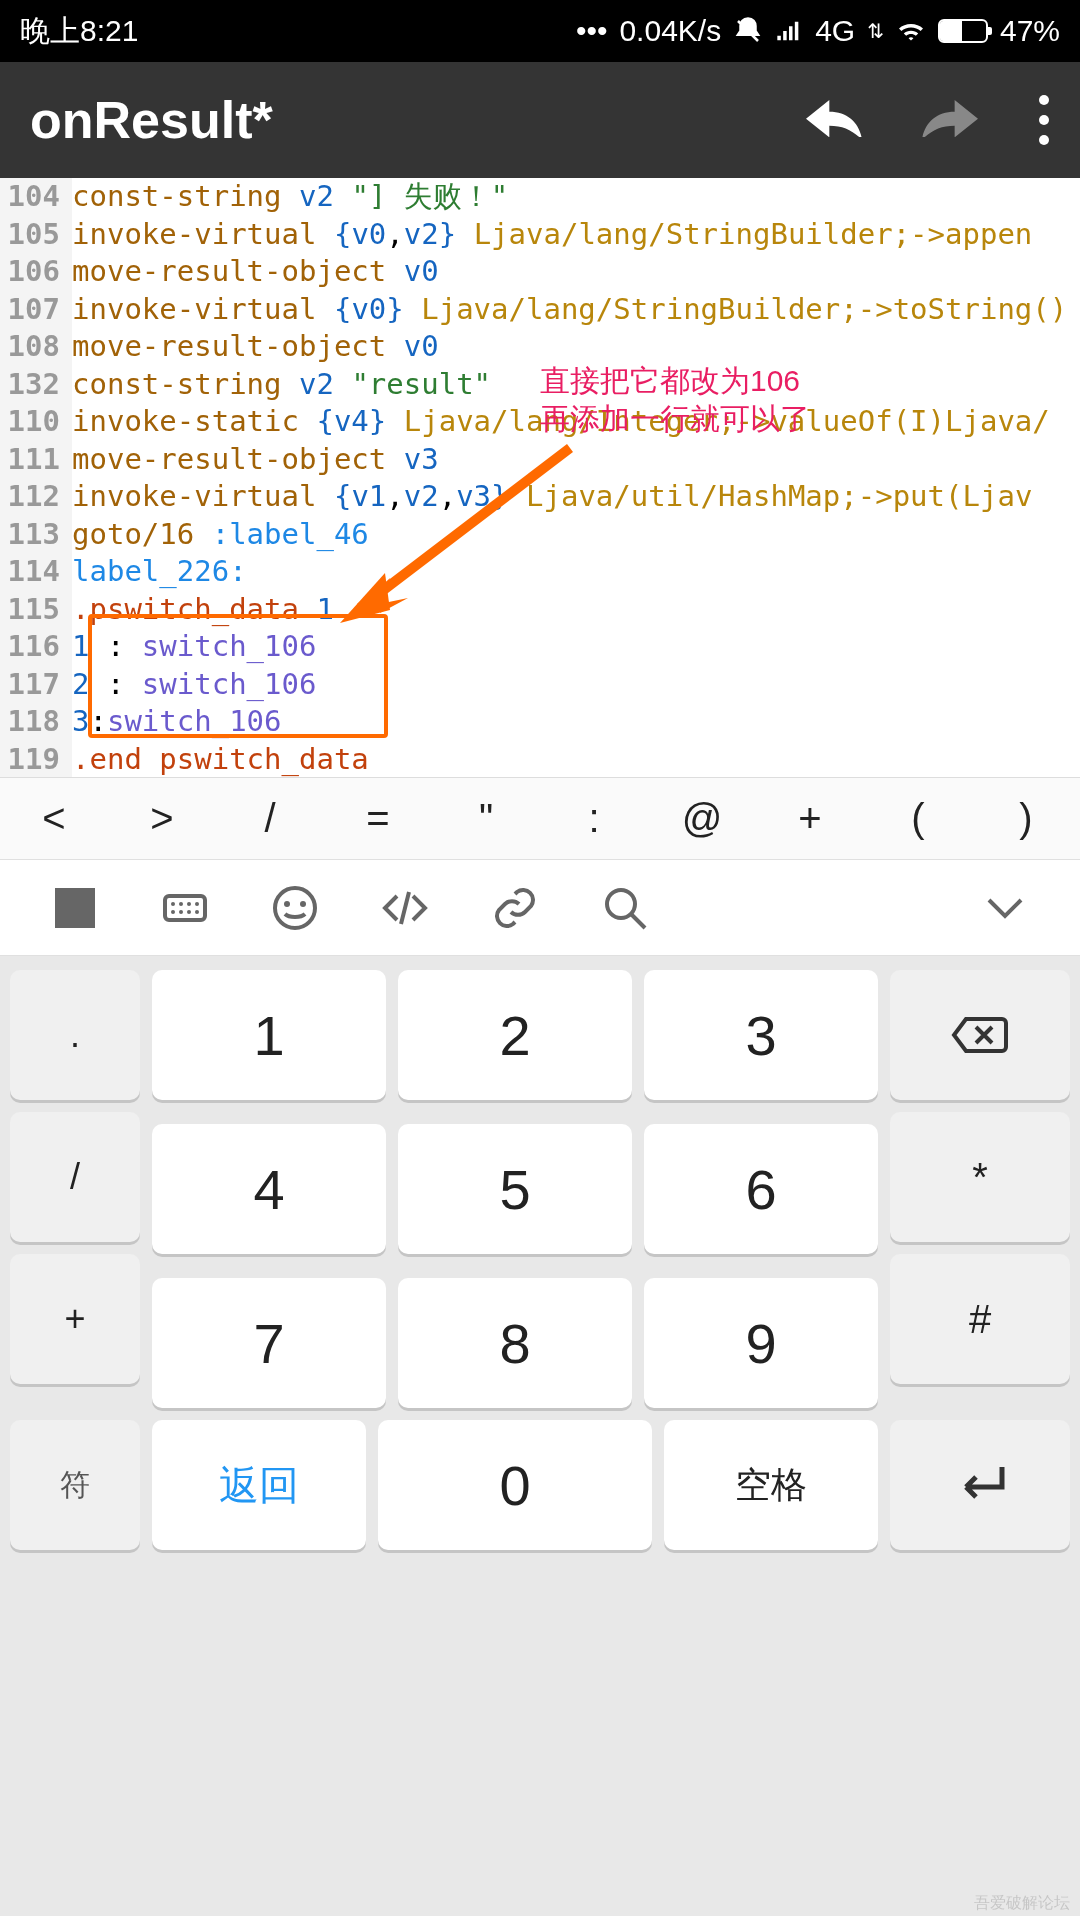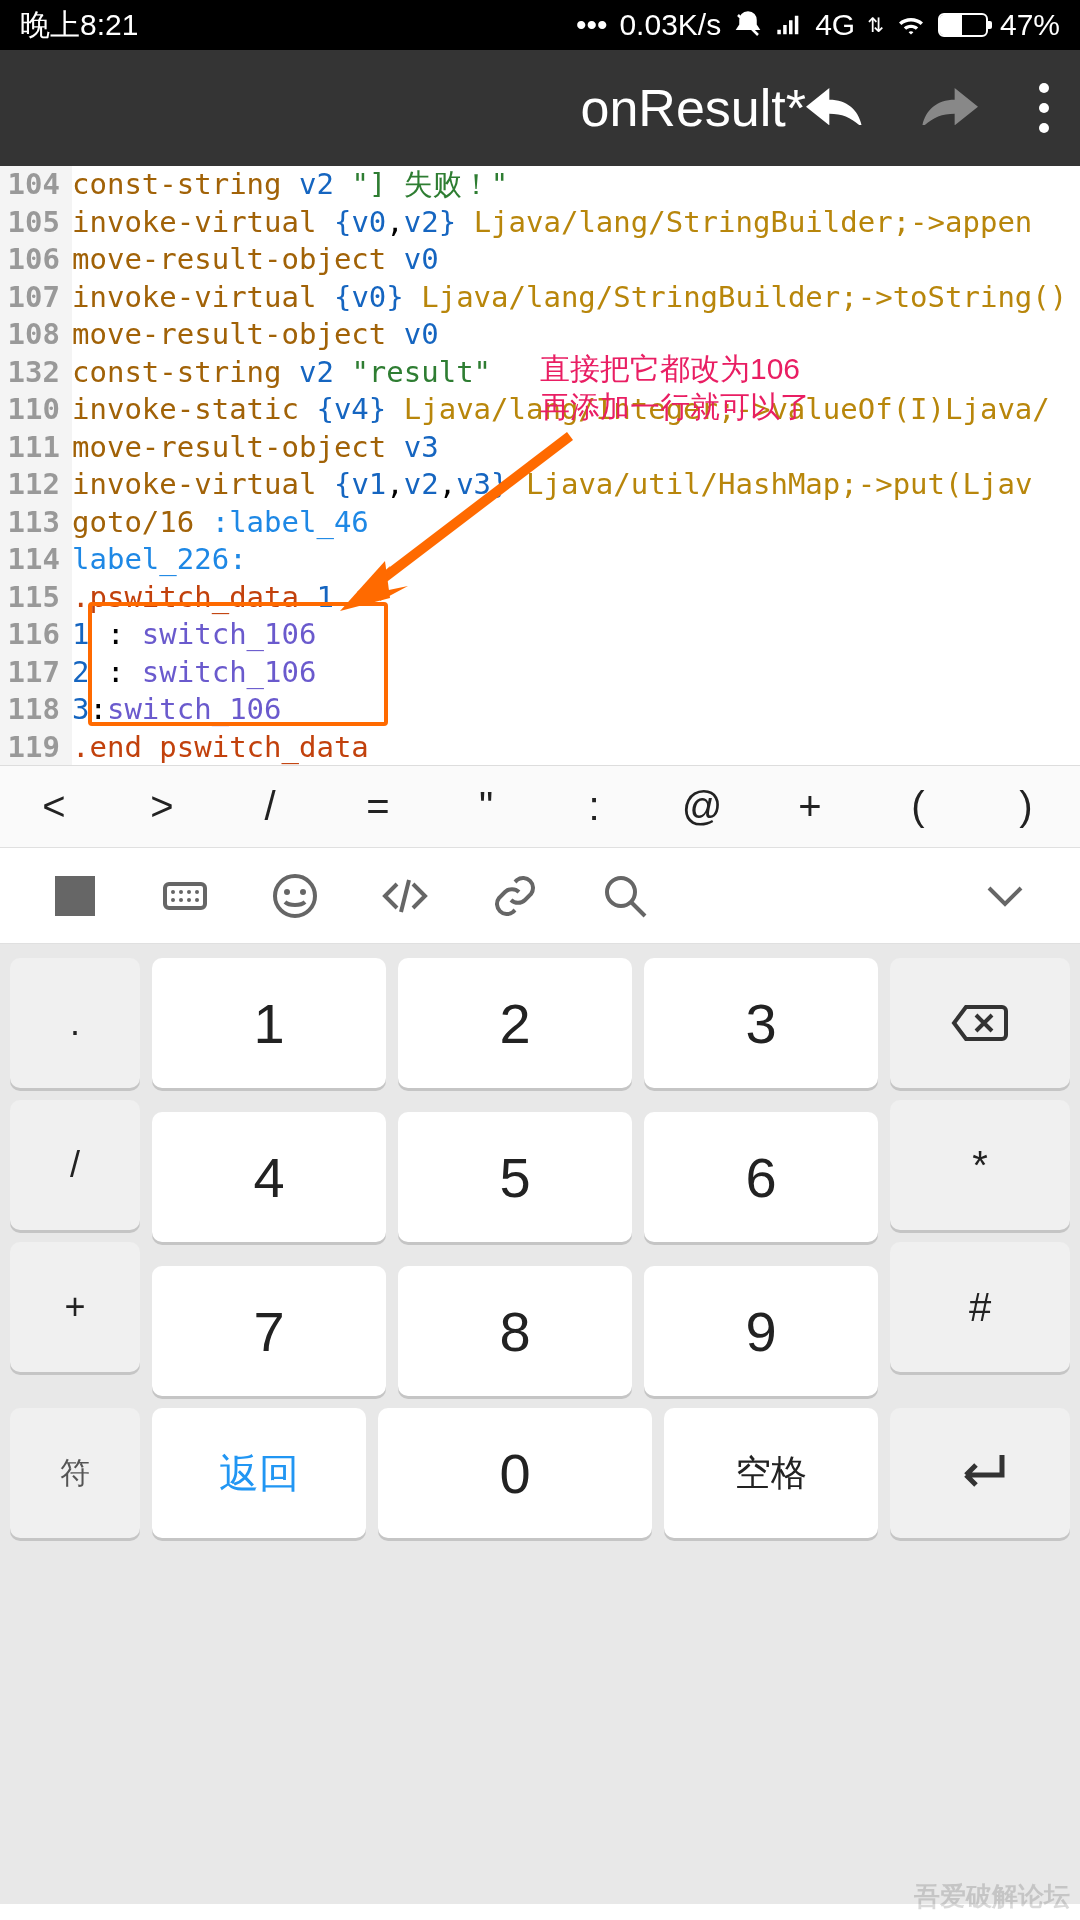--- a/index.html
+++ b/index.html
@@ -5,21 +5,21 @@
 * { margin: 0; padding: 0; box-sizing: border-box; }
 body {
   width: 1080px;
   height: 1920px;
   font-family: -apple-system, "Helvetica Neue", Arial, sans-serif;
   background: #fff;
   overflow: hidden;
   position: relative;
 }
 .status-bar {
-  height: 50px;
+  height: 62px;
   background: #000;
   color: #fff;
   display: flex;
   align-items: center;
   padding: 0 20px;
   font-size: 30px;
 }
 .status-left { flex: 1; }
 .status-right { display: flex; align-items: center; gap: 12px; }
 .status-right span { display: inline-flex; align-items: center; }
@@ -34,21 +34,21 @@
 .battery-fill { background: #fff; width: 47%; height: 100%; border-radius: 3px 0 0 3px; }
 
 .app-bar {
   height: 116px;
   background: #343434;
   color: #fff;
   display: flex;
   align-items: center;
   padding: 0 30px;
 }
-.app-title { font-size: 52px; font-weight: 400; flex: 1; text-align: right; }
+.app-title { font-size: 52px; font-weight: 700; flex: 1; }
 .app-actions { display: flex; gap: 60px; align-items: center; }
 .undo-icon, .redo-icon { width: 56px; height: 40px; }
 .undo-icon svg path, .more-icon circle { fill: #fff; }
 .redo-icon svg path { fill: #888; }
 .more-icon { width: 12px; display: flex; flex-direction: column; gap: 10px; align-items: center; }
 .more-icon div { width: 10px; height: 10px; background: #fff; border-radius: 50%; }
 
 .code-area {
   background: #fff;
   height: 600px;
@@ -148,32 +148,32 @@
 .key .sub { font-size: 30px; color: #555; }
 .kb-wrap { display: flex; gap: 12px; }
 .kb-main { flex: 1; display: flex; flex-direction: column; gap: 12px; }
 .kb-left, .kb-right { display: flex; flex-direction: column; gap: 12px; }
 
 .watermark {
   position: absolute;
   right: 10px;
   bottom: 6px;
   color: rgba(0,0,0,0.15);
-  font-size: 26px;
-  font-weight: bold;
+  font-size: 16px;
+  font-weight: normal;
 }
 </style>
 </head>
 <body>
 
 <div class="status-bar">
   <div class="status-left">晚上8:21</div>
   <div class="status-right">
     <span>•••</span>
-    <span>0.03K/s</span>
+    <span>0.04K/s</span>
     <span>
       <svg width="30" height="30" viewBox="0 0 24 24">
           <path fill="#fff" d="M12 2C8 2 6 5 6 8v4l-2 3h16l-2-3V8c0-3-2-6-6-6zM4 4l16 16" stroke="#fff" stroke-width="2"></path>
         </svg>
     </span>
     <span>
       <svg width="28" height="24" viewBox="0 0 24 20">
           <path fill="#fff" d="M2 18h3v-4H2zM7 18h3v-8H7zM12 18h3V6h-3zM17 18h3V2h-3z"></path>
         </svg>
     </span>

